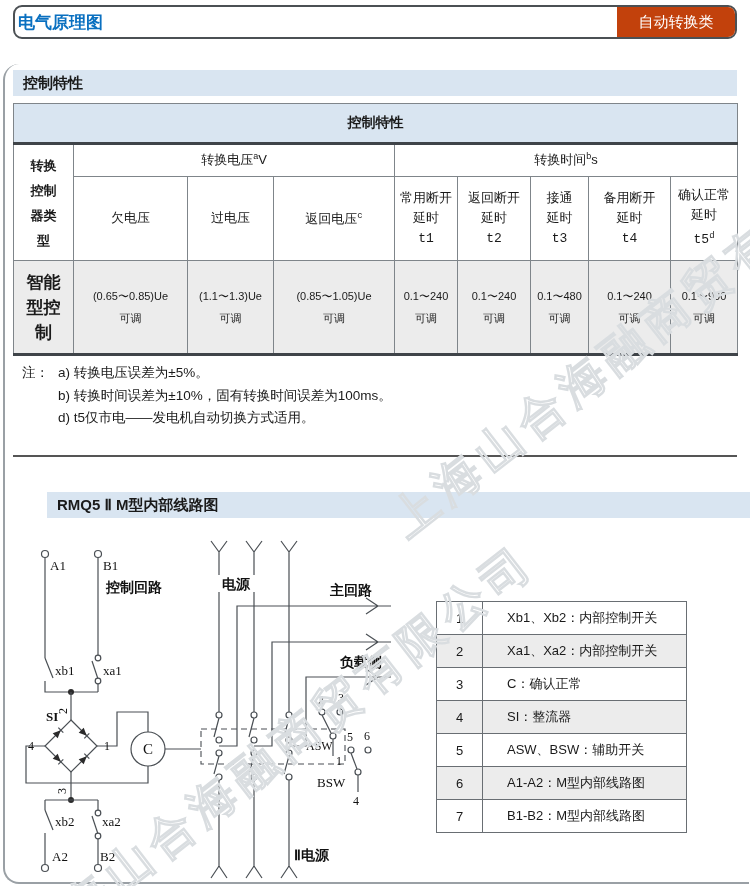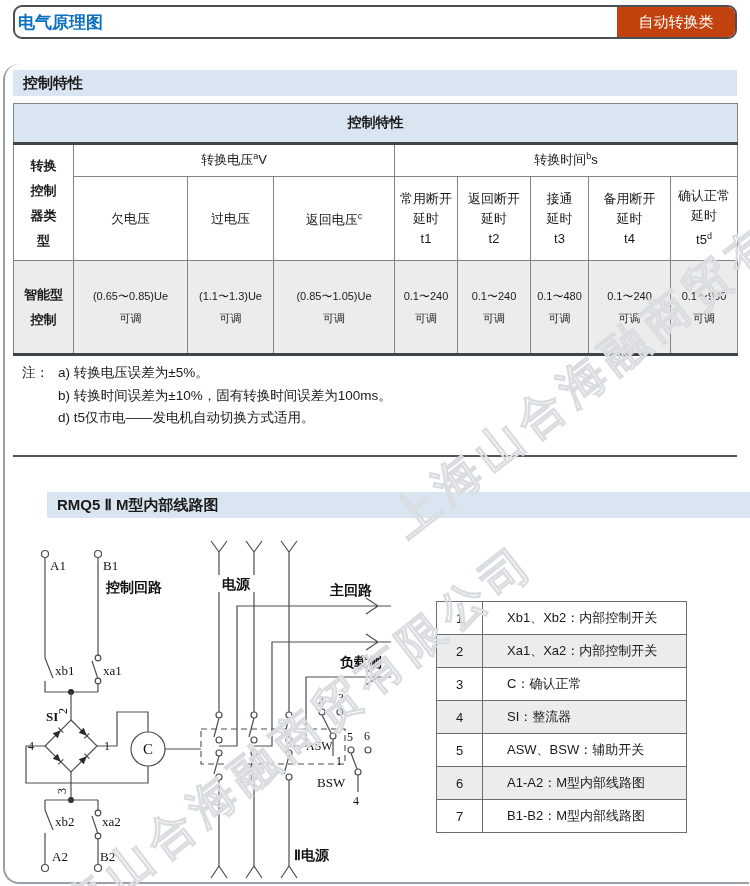--- a/index.html
+++ b/index.html
@@ -22,23 +22,23 @@
        font-weight:bold;font-size:15px;}
   #bar1{top:70px;} #bar2{top:492px;margin-left:34px;}
   
   table.ct{position:absolute;left:13px;top:103px;width:724px;border-collapse:collapse;
            table-layout:fixed;}
   table.ct td{border:1px solid #7f858a;text-align:center;vertical-align:middle;
               font-size:13px;padding:0;}
   table.ct tr.title td{background:#d9e5f1;font-weight:bold;font-size:14px;
                        border-bottom:3px solid #3f4449;height:38px;}
   table.ct tr.grp td{height:31px;}
-  table.ct tr.sub td{height:83px;line-height:20px;}
+  table.ct tr.sub td{height:83px;line-height:20px;font-family:Liberation Mono, monospace;}
   table.ct tr.datar td{height:92px;background:#ececec;line-height:22px;font-size:11px;}
-  table.ct tr.datar td.rowlabel{font-weight:bold;font-size:13px;}
+  table.ct tr.datar td.rowlabel{font-weight:bold;font-size:17px;}
   table.ct td.rowlabel div{width:30px;margin:0 auto;word-break:break-all;
                            line-height:25px;font-weight:bold;}
   table.ct td.rl2 div{width:42px;margin:0 auto;word-break:break-all;}
   table.ct tr.bottomthick td{border-bottom:3px solid #3f4449;}
   sup{font-size:9px;}
   
   .notes{position:absolute;left:22px;top:362px;font-size:13.5px;line-height:22.5px;
          display:flex;}
   .notes .pfx{width:36px;}
   

